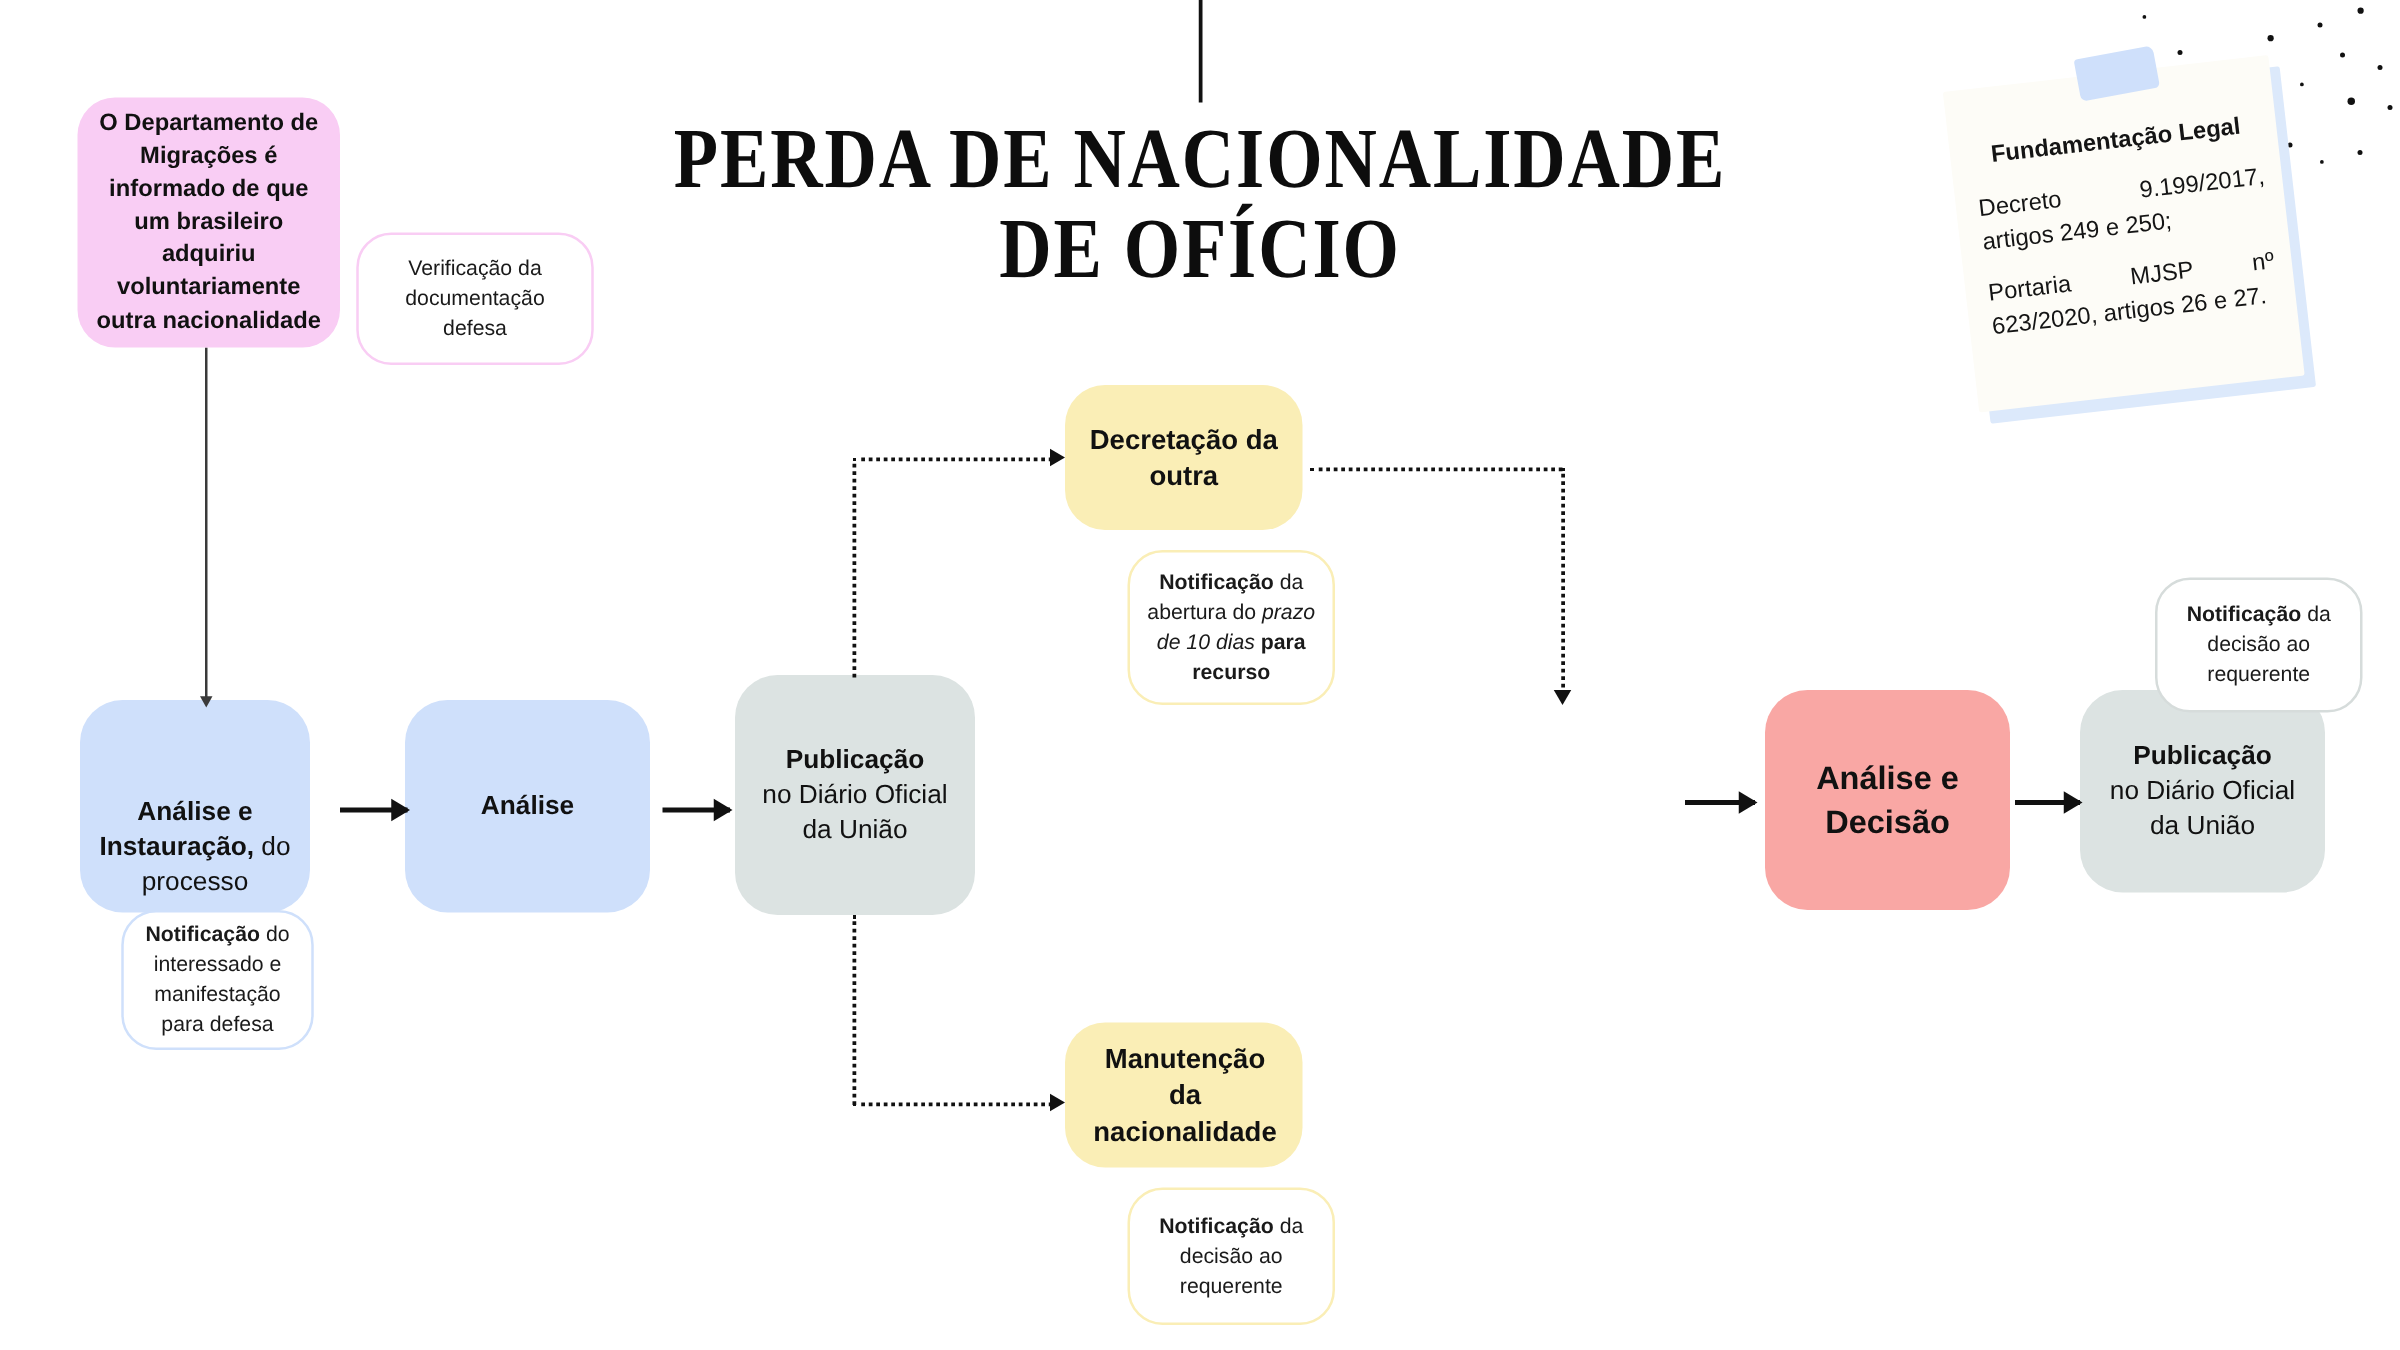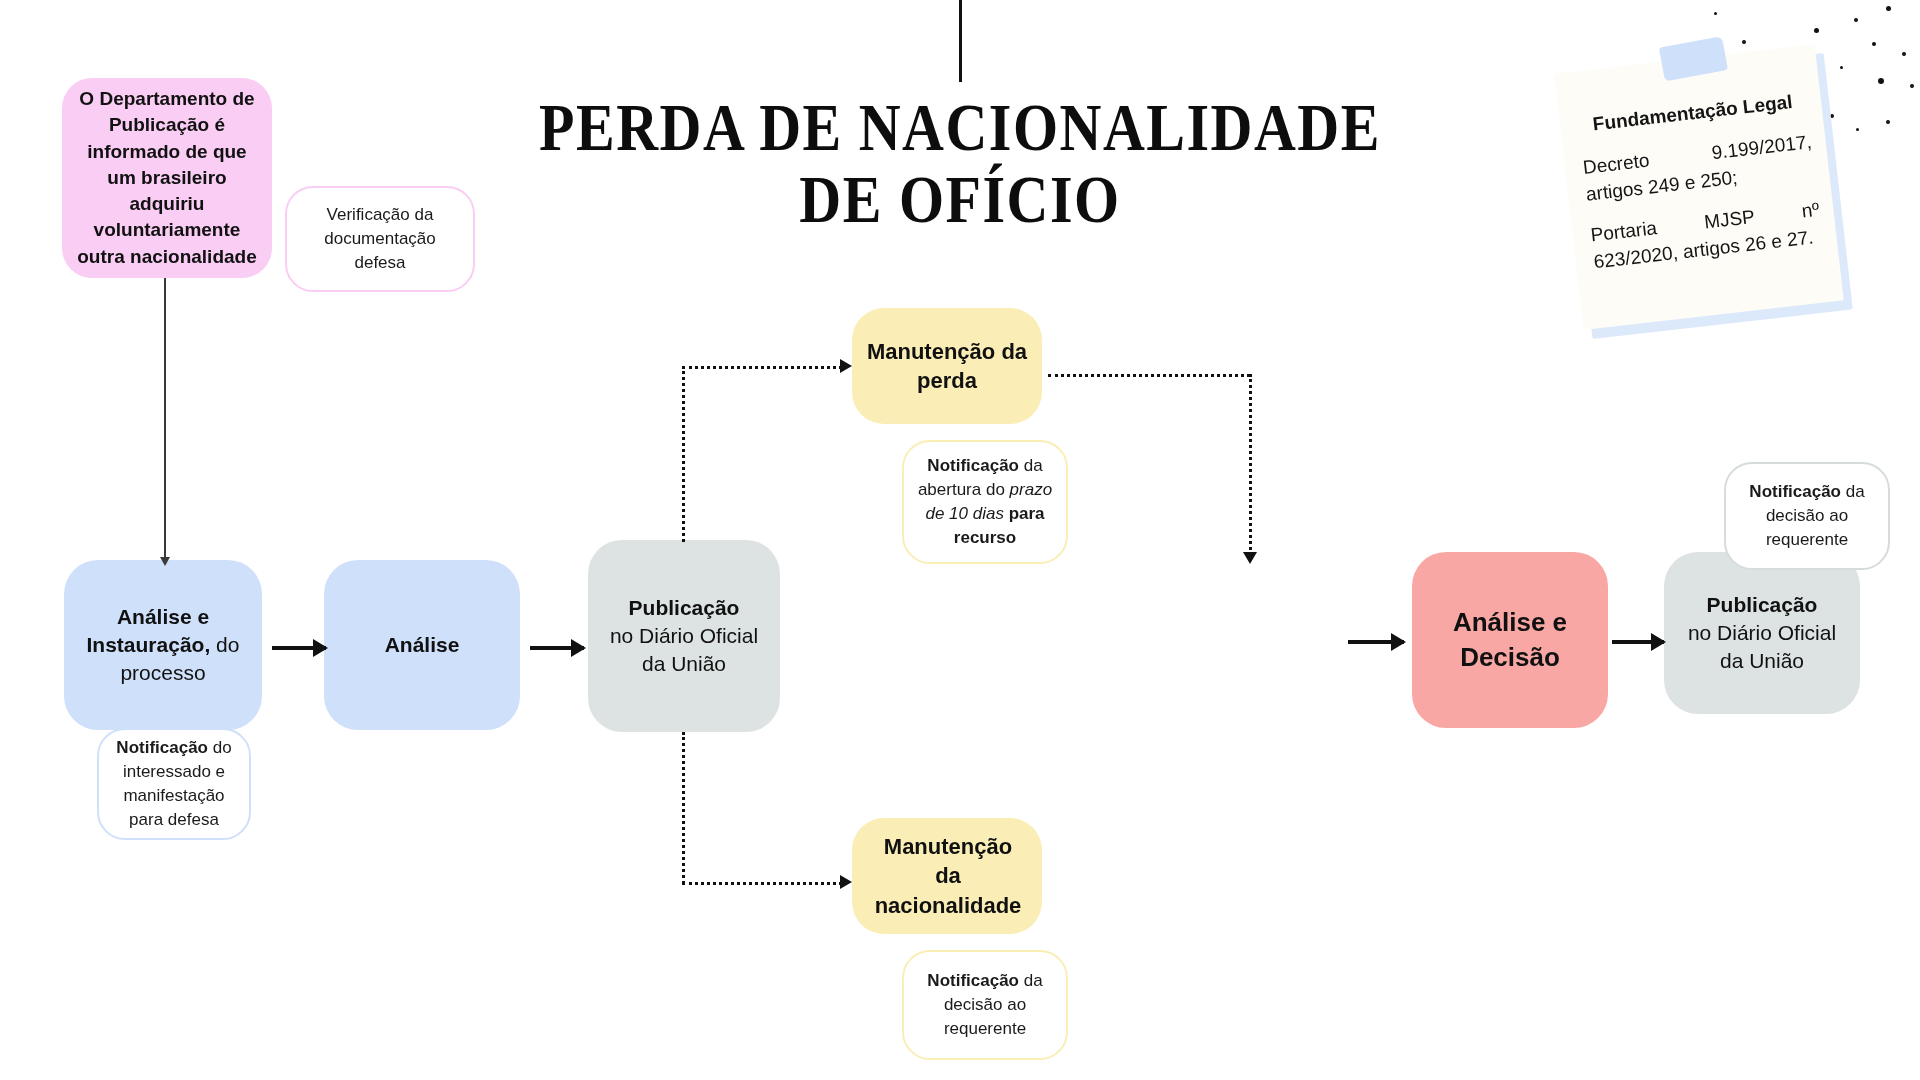--- a/index.html
+++ b/index.html
@@ -268,30 +268,30 @@
     <div class="sticky-paper"></div>
     <div class="sticky-tape"></div>
     <div class="sticky-title">Fundamentação Legal</div>
     <div class="sticky-body">
       <p>Decreto 9.199/2017, artigos 249 e 250;</p>
       <p>Portaria MJSP nº 623/2020, artigos 26 e 27.</p>
     </div>
   </div>
 
   <div class="node node-pink" style="left:62px;top:78px;width:210px;height:200px;font-weight:700;font-size:19px;line-height:1.38;border-radius:30px;z-index:3;">
-    <span>O Departamento de Publicação é informado de que um brasileiro adquiriu voluntariamente outra nacionalidade</span>
+    <span>O Departamento de Migrações é informado de que um brasileiro adquiriu voluntariamente outra nacionalidade</span>
   </div>
 
   <div class="note note-pink" style="left:285px;top:186px;width:190px;height:106px;">
     <span>Verificação da documentação defesa</span>
   </div>
 
   <div class="thin-arrow" style="left:164px;top:278px;height:280px;"></div>
 
-  <div class="node node-blue" style="left:64px;top:560px;width:198px;height:170px;">
+  <div class="node node-blue" style="left:64px;top:560px;width:184px;height:170px;align-items:flex-end;">
     <span>
       <span class="b">Análise e Instauração,</span>
       <span class="r">do processo</span>
     </span>
   </div>
 
   <div class="note note-blue" style="left:97px;top:728px;width:154px;height:112px;">
     <span>
       <span class="b">Notificação</span><span> do interessado e manifestação para defesa</span>
     </span>
@@ -314,21 +314,21 @@
 
   <div class="dot-v" style="left:682px;top:366px;height:176px;"></div>
   <div class="dot-h" style="left:682px;top:366px;width:160px;"></div>
   <div class="dot-head-right" style="left:840px;top:359px;"></div>
 
   <div class="dot-v" style="left:682px;top:732px;height:152px;"></div>
   <div class="dot-h" style="left:682px;top:882px;width:160px;"></div>
   <div class="dot-head-right" style="left:840px;top:875px;"></div>
 
   <div class="node node-yellow" style="left:852px;top:308px;width:190px;height:116px;font-weight:700;font-size:22px;border-radius:32px;">
-    <span class="b">Manutenção da perda</span>
+    <span class="b">Decretação da outra</span>
   </div>
 
   <div class="note note-yellow" style="left:902px;top:440px;width:166px;height:124px;">
     <span>
       <span class="b">Notificação</span><span> da abertura do </span><span class="i">prazo de 10 dias</span><span class="b"> para recurso</span>
     </span>
   </div>
 
   <div class="node node-yellow" style="left:852px;top:818px;width:190px;height:116px;font-weight:700;font-size:22px;border-radius:32px;padding-left:16px;">
     <span class="b">Manutenção da nacionalidade</span>

